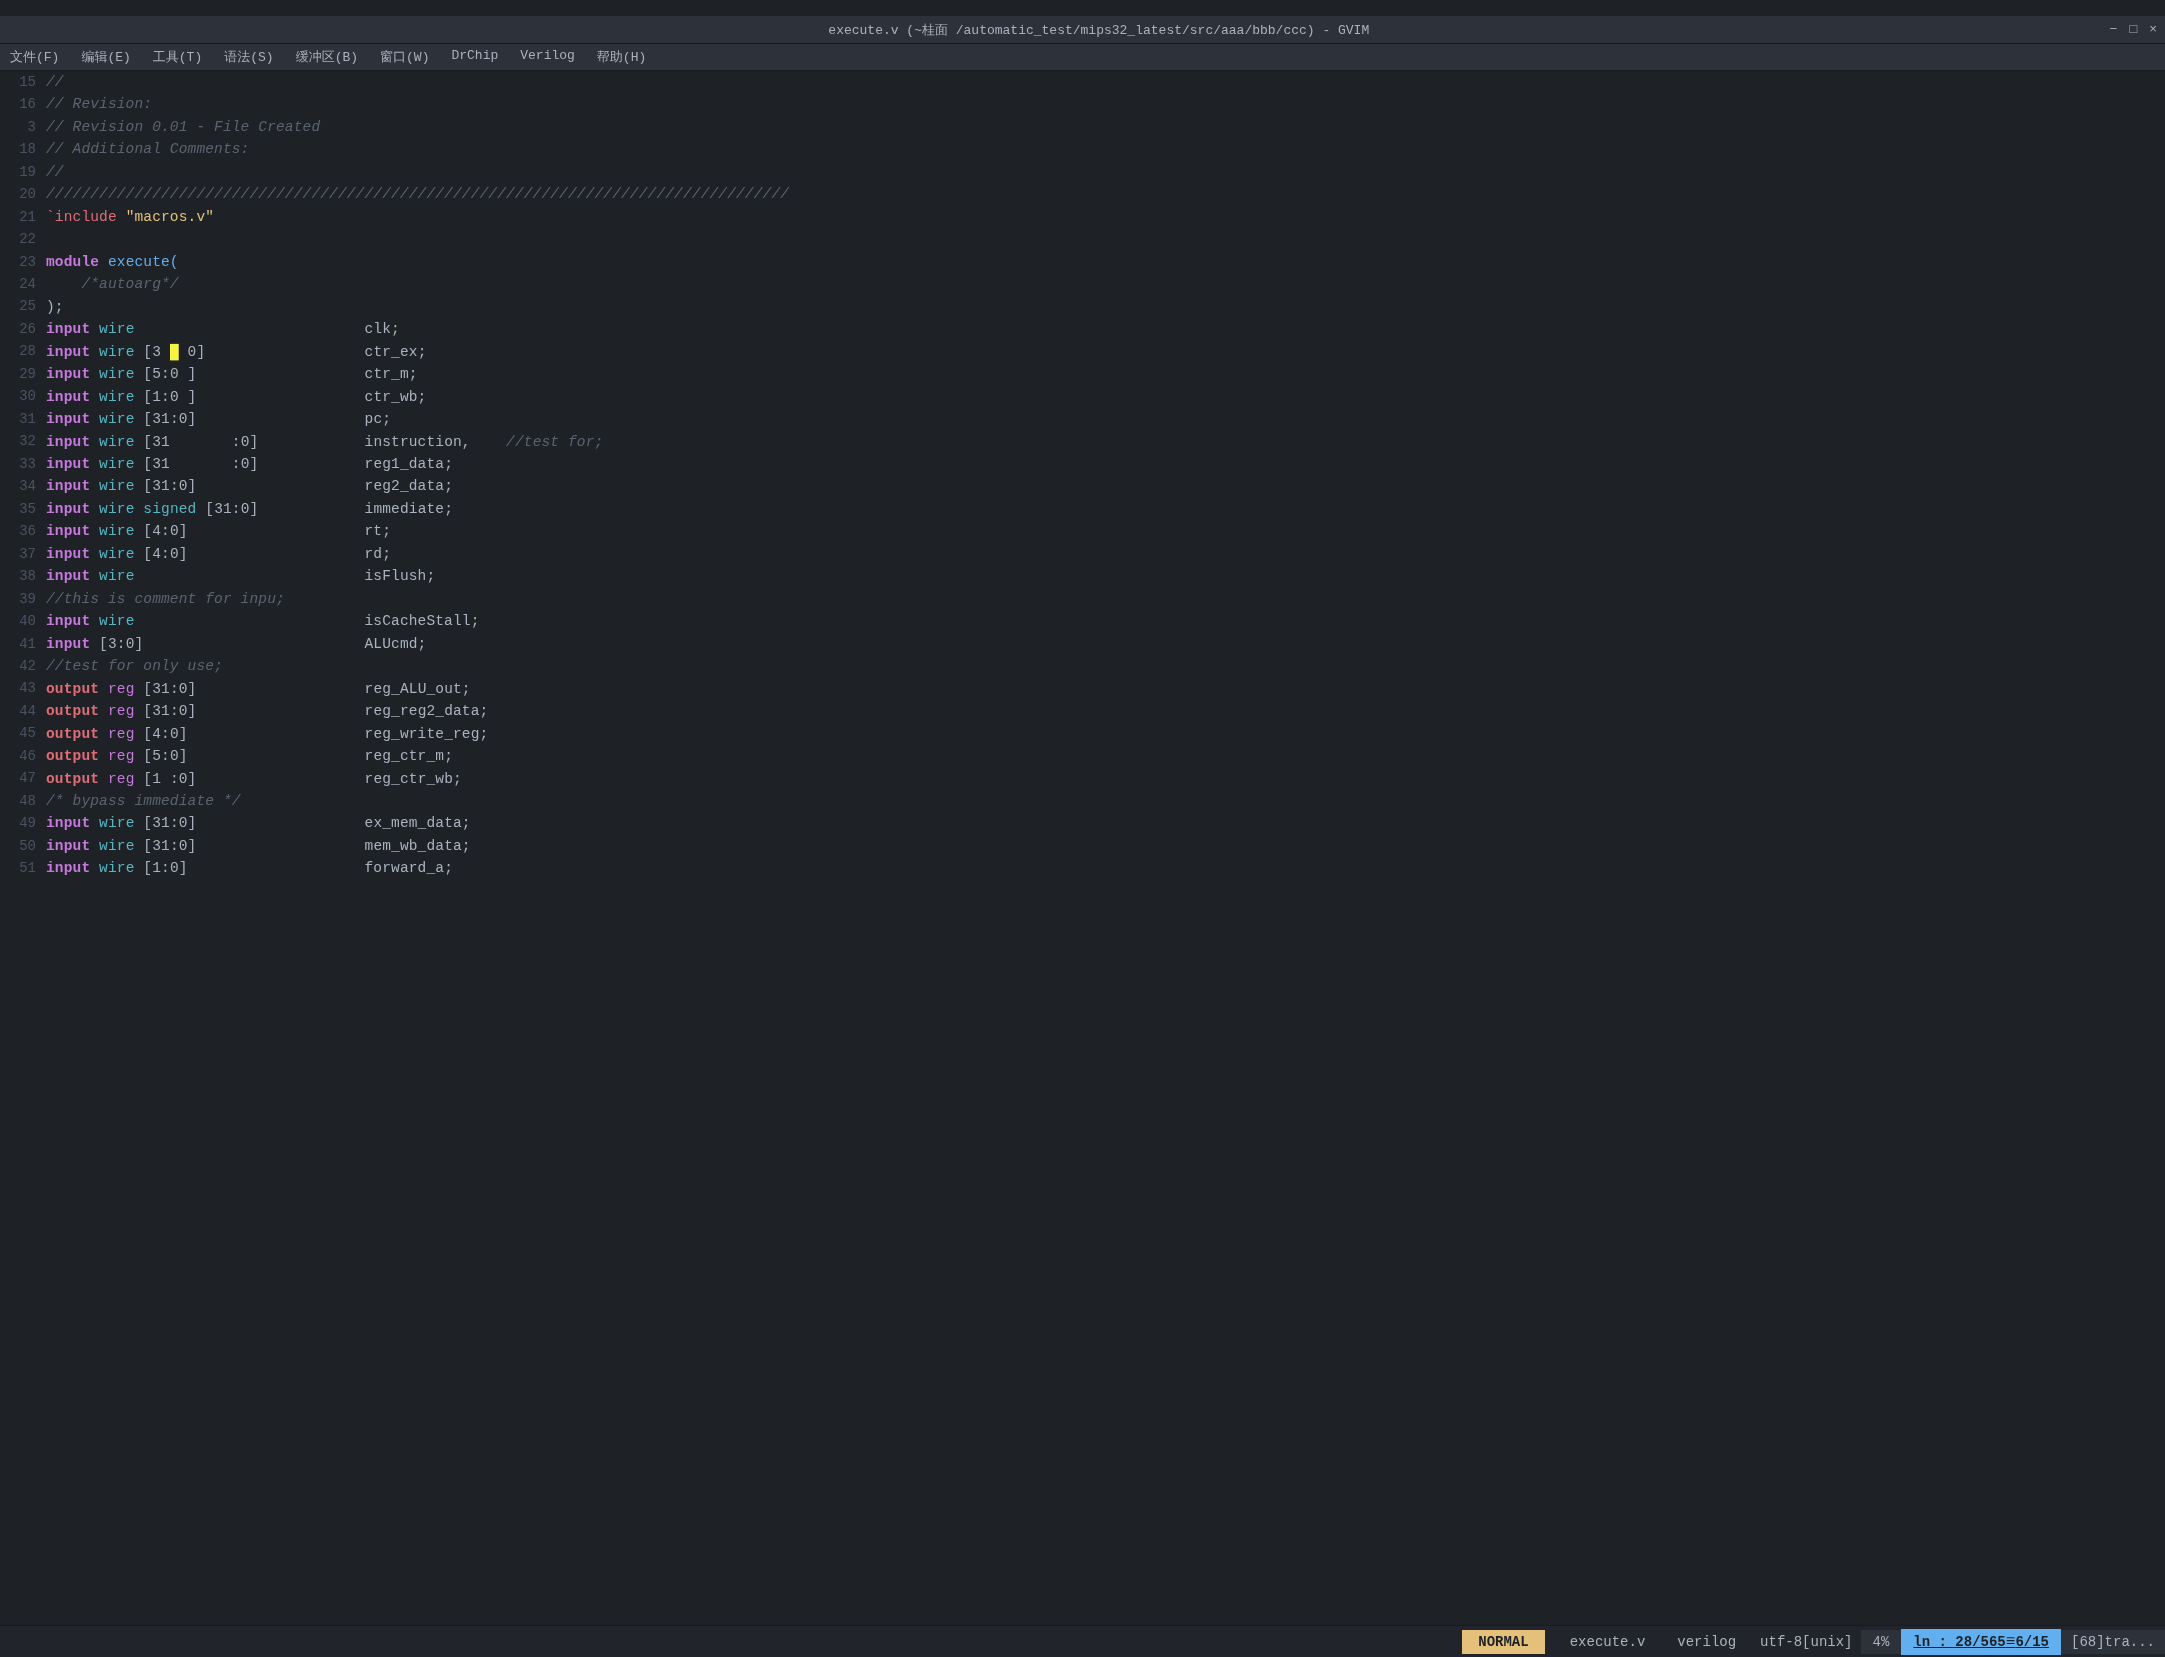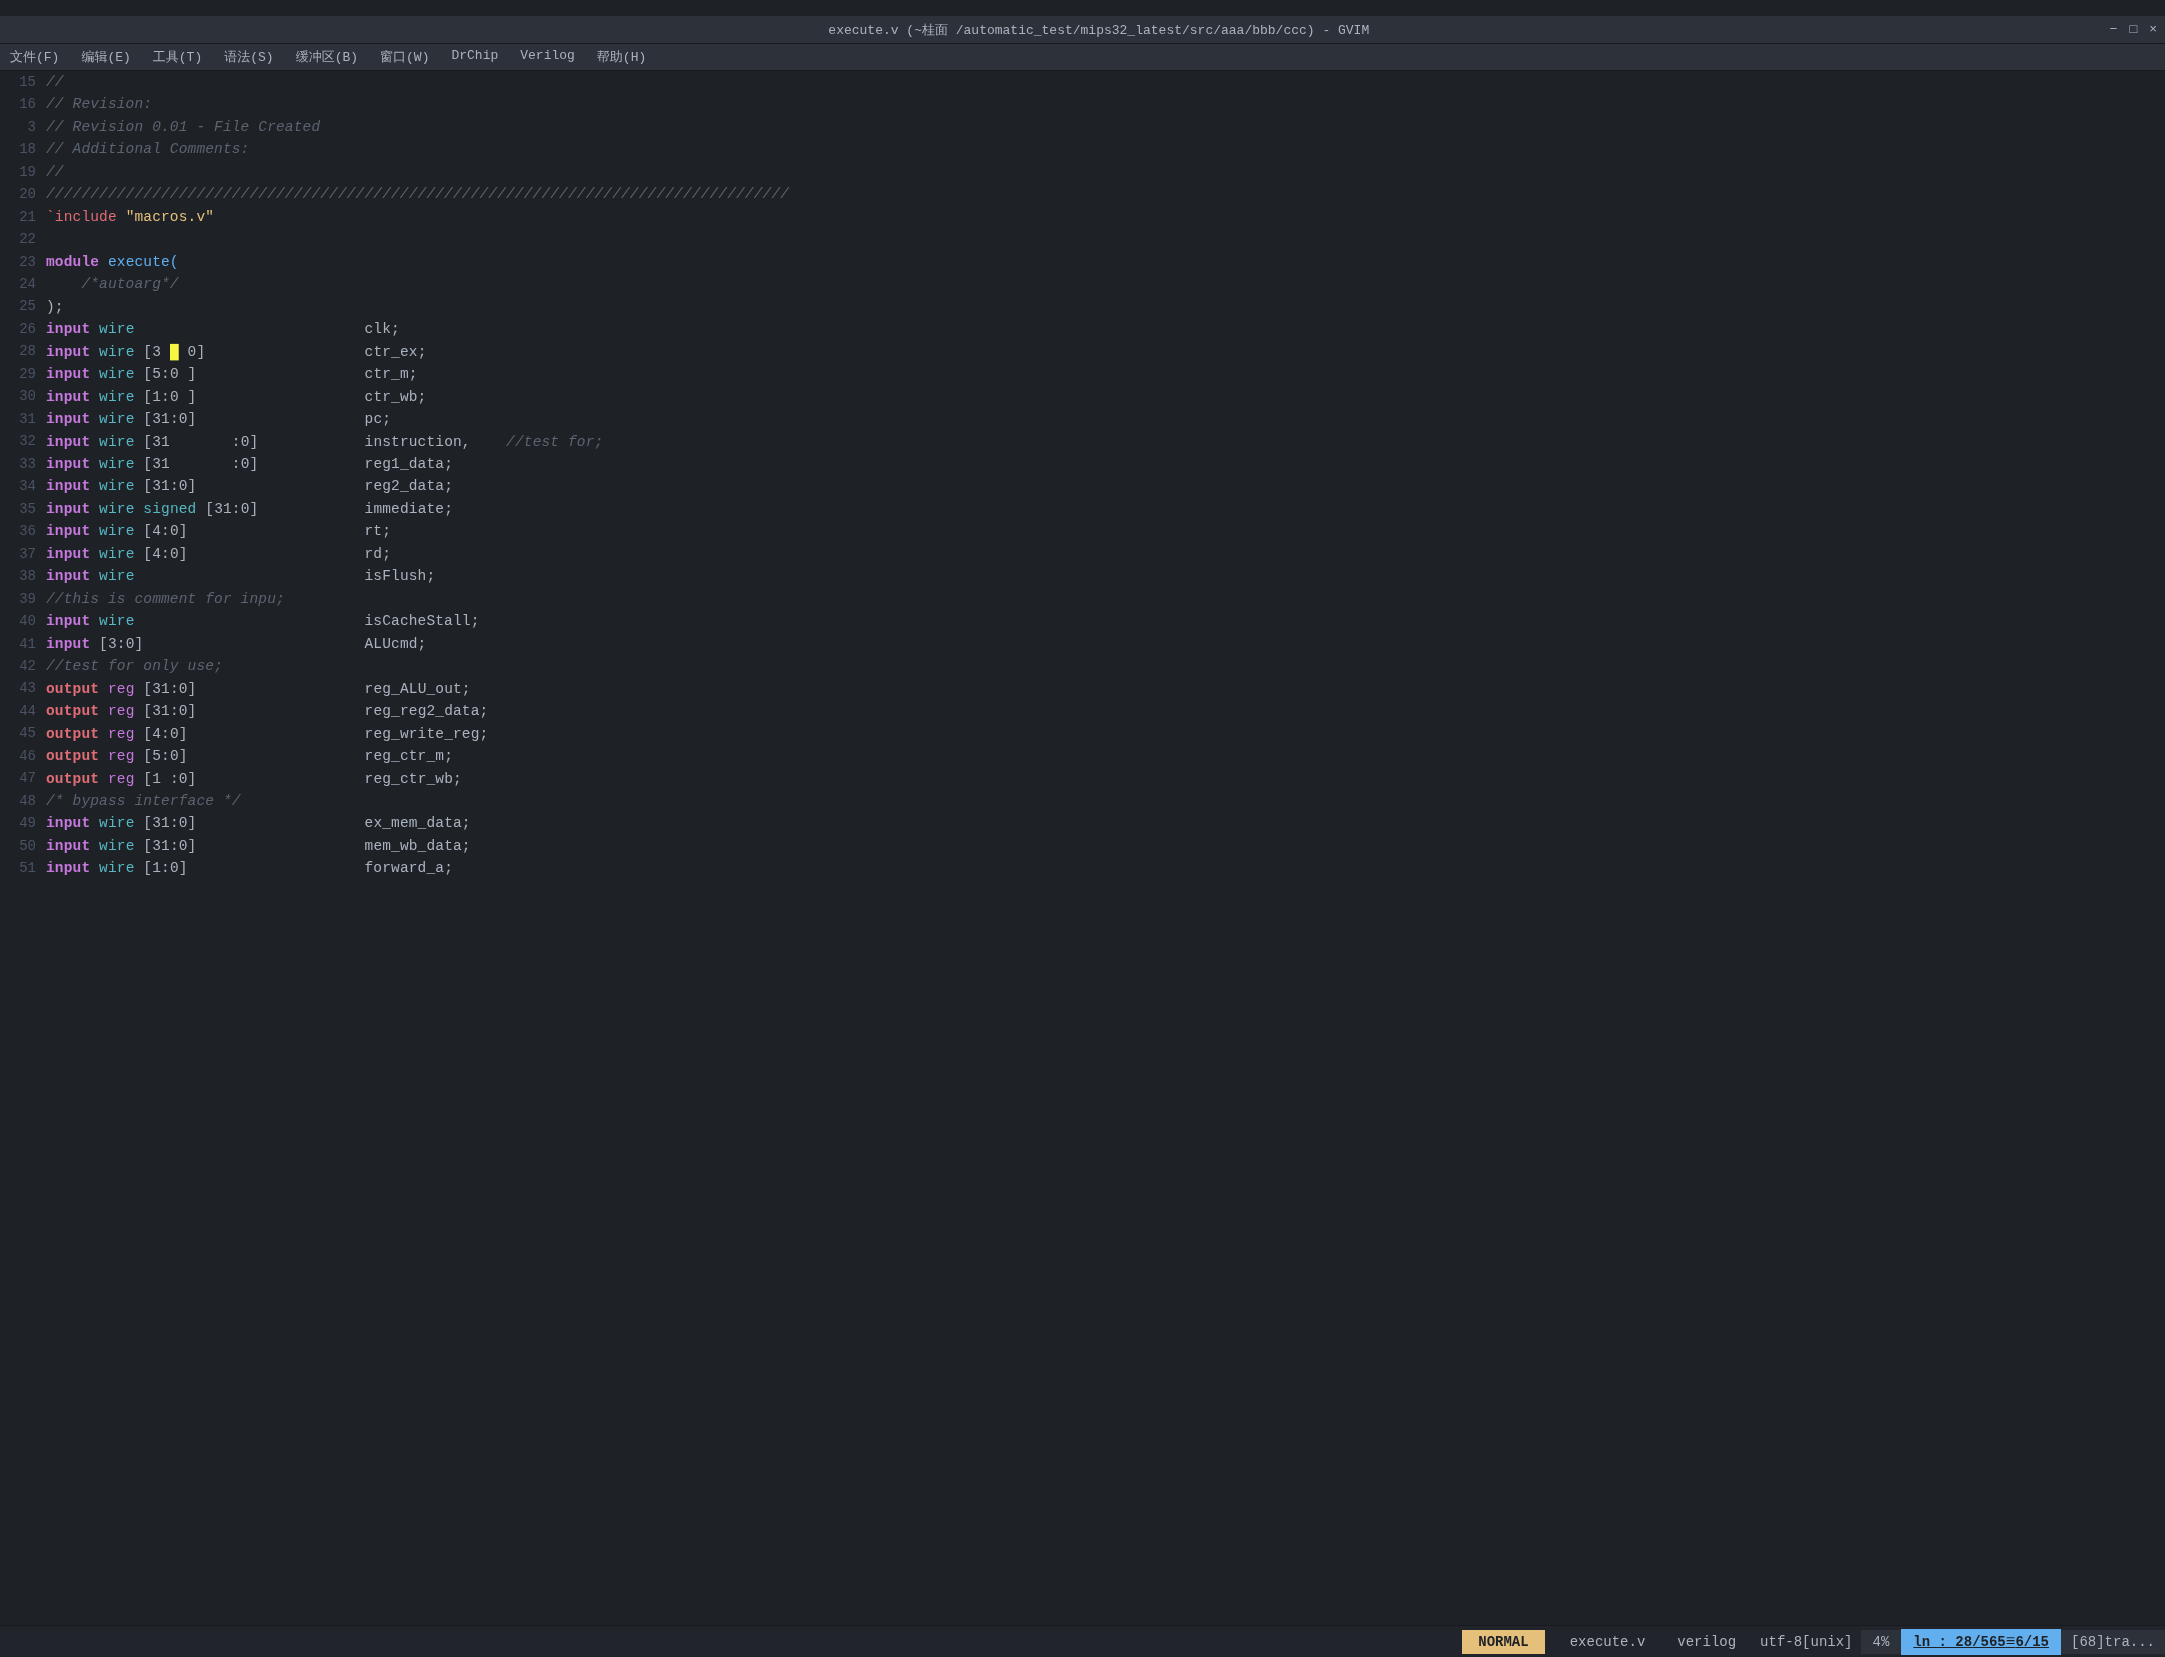--- a/index.html
+++ b/index.html
@@ -188,21 +188,21 @@
       <div class="code-line"><span class="line-num">38</span><span class="line-content"><span style="color: rgb(198, 120, 221); font-weight: bold;">input</span><span style="color: rgb(171, 178, 191);"> </span><span style="color: rgb(86, 182, 194);">wire</span><span style="color: rgb(171, 178, 191);">                          </span><span style="color: rgb(171, 178, 191);">isFlush;</span></span></div>
       <div class="code-line"><span class="line-num">39</span><span class="line-content"><span style="color: rgb(92, 99, 112); font-style: italic;">//this is comment for inpu;</span></span></div>
       <div class="code-line"><span class="line-num">40</span><span class="line-content"><span style="color: rgb(198, 120, 221); font-weight: bold;">input</span><span style="color: rgb(171, 178, 191);"> </span><span style="color: rgb(86, 182, 194);">wire</span><span style="color: rgb(171, 178, 191);">                          </span><span style="color: rgb(171, 178, 191);">isCacheStall;</span></span></div>
       <div class="code-line"><span class="line-num">41</span><span class="line-content"><span style="color: rgb(198, 120, 221); font-weight: bold;">input</span><span style="color: rgb(171, 178, 191);"> </span><span style="color: rgb(171, 178, 191);">[3:0]</span><span style="color: rgb(171, 178, 191);">                         </span><span style="color: rgb(171, 178, 191);">ALUcmd;</span></span></div>
       <div class="code-line"><span class="line-num">42</span><span class="line-content"><span style="color: rgb(92, 99, 112); font-style: italic;">//test for only use;</span></span></div>
       <div class="code-line"><span class="line-num">43</span><span class="line-content"><span style="color: rgb(224, 108, 117); font-weight: bold;">output</span><span style="color: rgb(171, 178, 191);"> </span><span style="color: rgb(198, 120, 221);">reg</span><span style="color: rgb(171, 178, 191);"> </span><span style="color: rgb(171, 178, 191);">[31:0]</span><span style="color: rgb(171, 178, 191);">                   </span><span style="color: rgb(171, 178, 191);">reg_ALU_out;</span></span></div>
       <div class="code-line"><span class="line-num">44</span><span class="line-content"><span style="color: rgb(224, 108, 117); font-weight: bold;">output</span><span style="color: rgb(171, 178, 191);"> </span><span style="color: rgb(198, 120, 221);">reg</span><span style="color: rgb(171, 178, 191);"> </span><span style="color: rgb(171, 178, 191);">[31:0]</span><span style="color: rgb(171, 178, 191);">                   </span><span style="color: rgb(171, 178, 191);">reg_reg2_data;</span></span></div>
       <div class="code-line"><span class="line-num">45</span><span class="line-content"><span style="color: rgb(224, 108, 117); font-weight: bold;">output</span><span style="color: rgb(171, 178, 191);"> </span><span style="color: rgb(198, 120, 221);">reg</span><span style="color: rgb(171, 178, 191);"> </span><span style="color: rgb(171, 178, 191);">[4:0]</span><span style="color: rgb(171, 178, 191);">                    </span><span style="color: rgb(171, 178, 191);">reg_write_reg;</span></span></div>
       <div class="code-line"><span class="line-num">46</span><span class="line-content"><span style="color: rgb(224, 108, 117); font-weight: bold;">output</span><span style="color: rgb(171, 178, 191);"> </span><span style="color: rgb(198, 120, 221);">reg</span><span style="color: rgb(171, 178, 191);"> </span><span style="color: rgb(171, 178, 191);">[5:0]</span><span style="color: rgb(171, 178, 191);">                    </span><span style="color: rgb(171, 178, 191);">reg_ctr_m;</span></span></div>
       <div class="code-line"><span class="line-num">47</span><span class="line-content"><span style="color: rgb(224, 108, 117); font-weight: bold;">output</span><span style="color: rgb(171, 178, 191);"> </span><span style="color: rgb(198, 120, 221);">reg</span><span style="color: rgb(171, 178, 191);"> </span><span style="color: rgb(171, 178, 191);">[1 :0]</span><span style="color: rgb(171, 178, 191);">                   </span><span style="color: rgb(171, 178, 191);">reg_ctr_wb;</span></span></div>
-      <div class="code-line"><span class="line-num">48</span><span class="line-content"><span style="color: rgb(92, 99, 112); font-style: italic;">/* bypass interface */</span></span></div>
+      <div class="code-line"><span class="line-num">48</span><span class="line-content"><span style="color: rgb(92, 99, 112); font-style: italic;">/* bypass immediate */</span></span></div>
       <div class="code-line"><span class="line-num">49</span><span class="line-content"><span style="color: rgb(198, 120, 221); font-weight: bold;">input</span><span style="color: rgb(171, 178, 191);"> </span><span style="color: rgb(86, 182, 194);">wire</span><span style="color: rgb(171, 178, 191);"> </span><span style="color: rgb(171, 178, 191);">[31:0]</span><span style="color: rgb(171, 178, 191);">                   </span><span style="color: rgb(171, 178, 191);">ex_mem_data;</span></span></div>
       <div class="code-line"><span class="line-num">50</span><span class="line-content"><span style="color: rgb(198, 120, 221); font-weight: bold;">input</span><span style="color: rgb(171, 178, 191);"> </span><span style="color: rgb(86, 182, 194);">wire</span><span style="color: rgb(171, 178, 191);"> </span><span style="color: rgb(171, 178, 191);">[31:0]</span><span style="color: rgb(171, 178, 191);">                   </span><span style="color: rgb(171, 178, 191);">mem_wb_data;</span></span></div>
       <div class="code-line"><span class="line-num">51</span><span class="line-content"><span style="color: rgb(198, 120, 221); font-weight: bold;">input</span><span style="color: rgb(171, 178, 191);"> </span><span style="color: rgb(86, 182, 194);">wire</span><span style="color: rgb(171, 178, 191);"> </span><span style="color: rgb(171, 178, 191);">[1:0]</span><span style="color: rgb(171, 178, 191);">                    </span><span style="color: rgb(171, 178, 191);">forward_a;</span></span></div>
     </div>
 </div>
 
 <div id="status-bar">
   <div class="status-left">
     <span class="status-mode">NORMAL</span>
     <span class="status-filename">execute.v</span>

